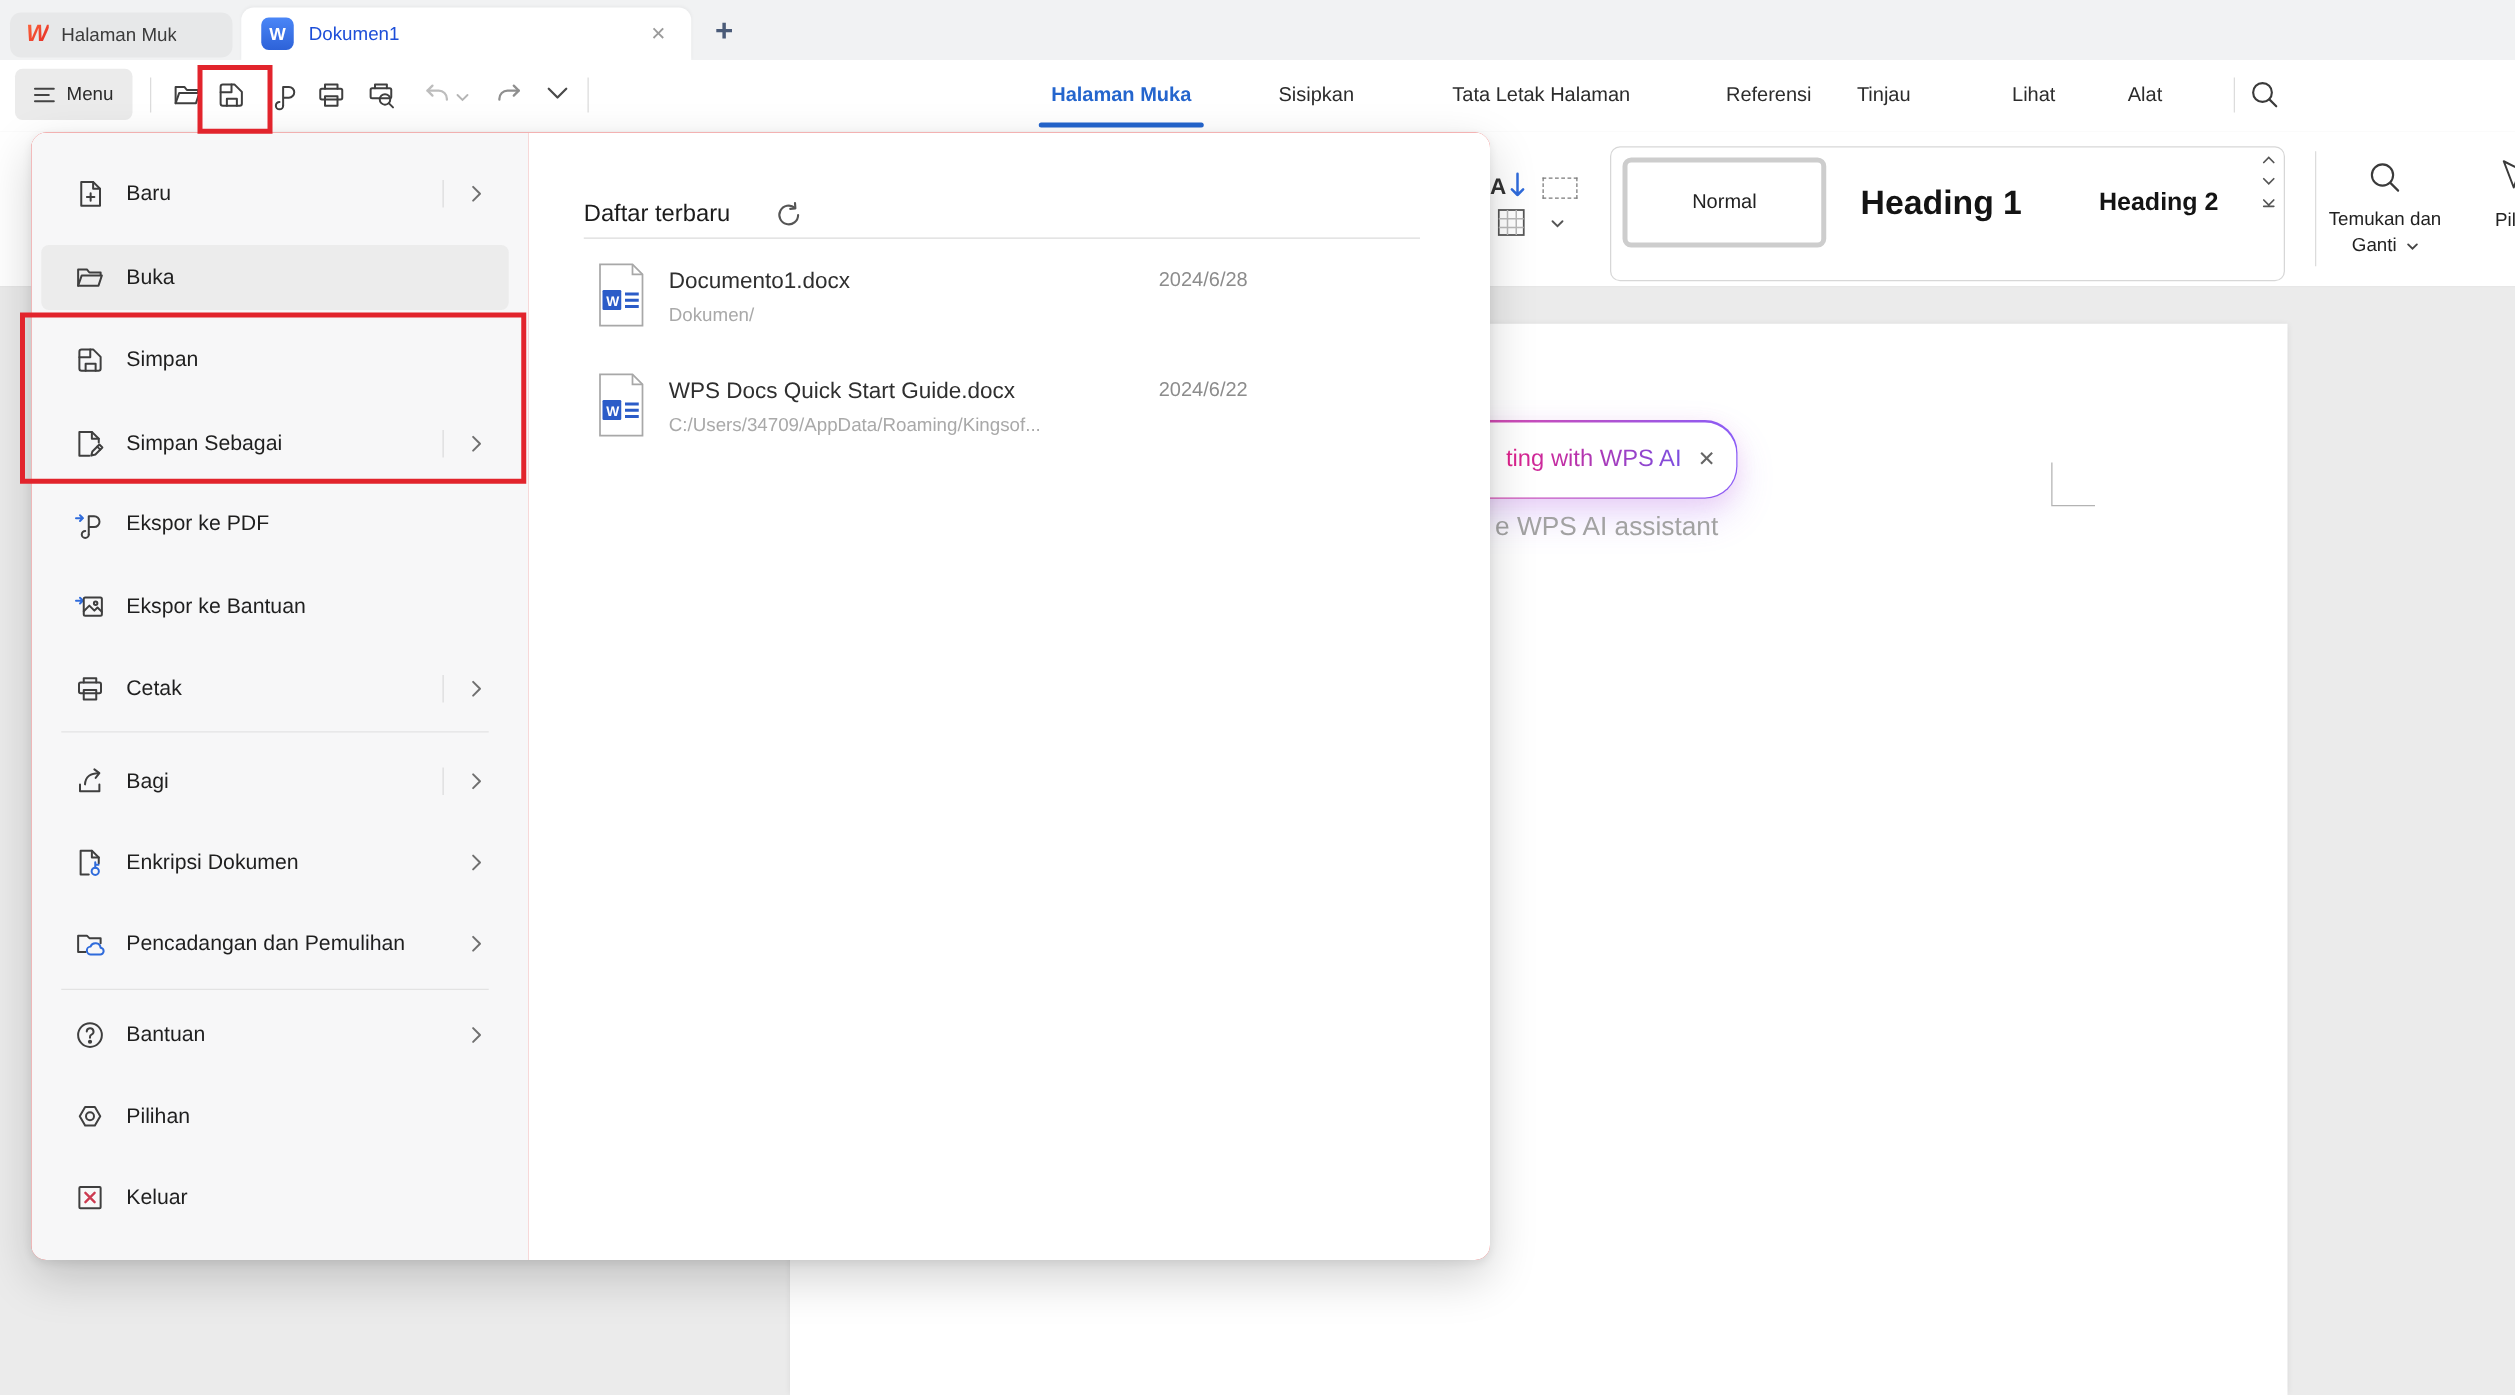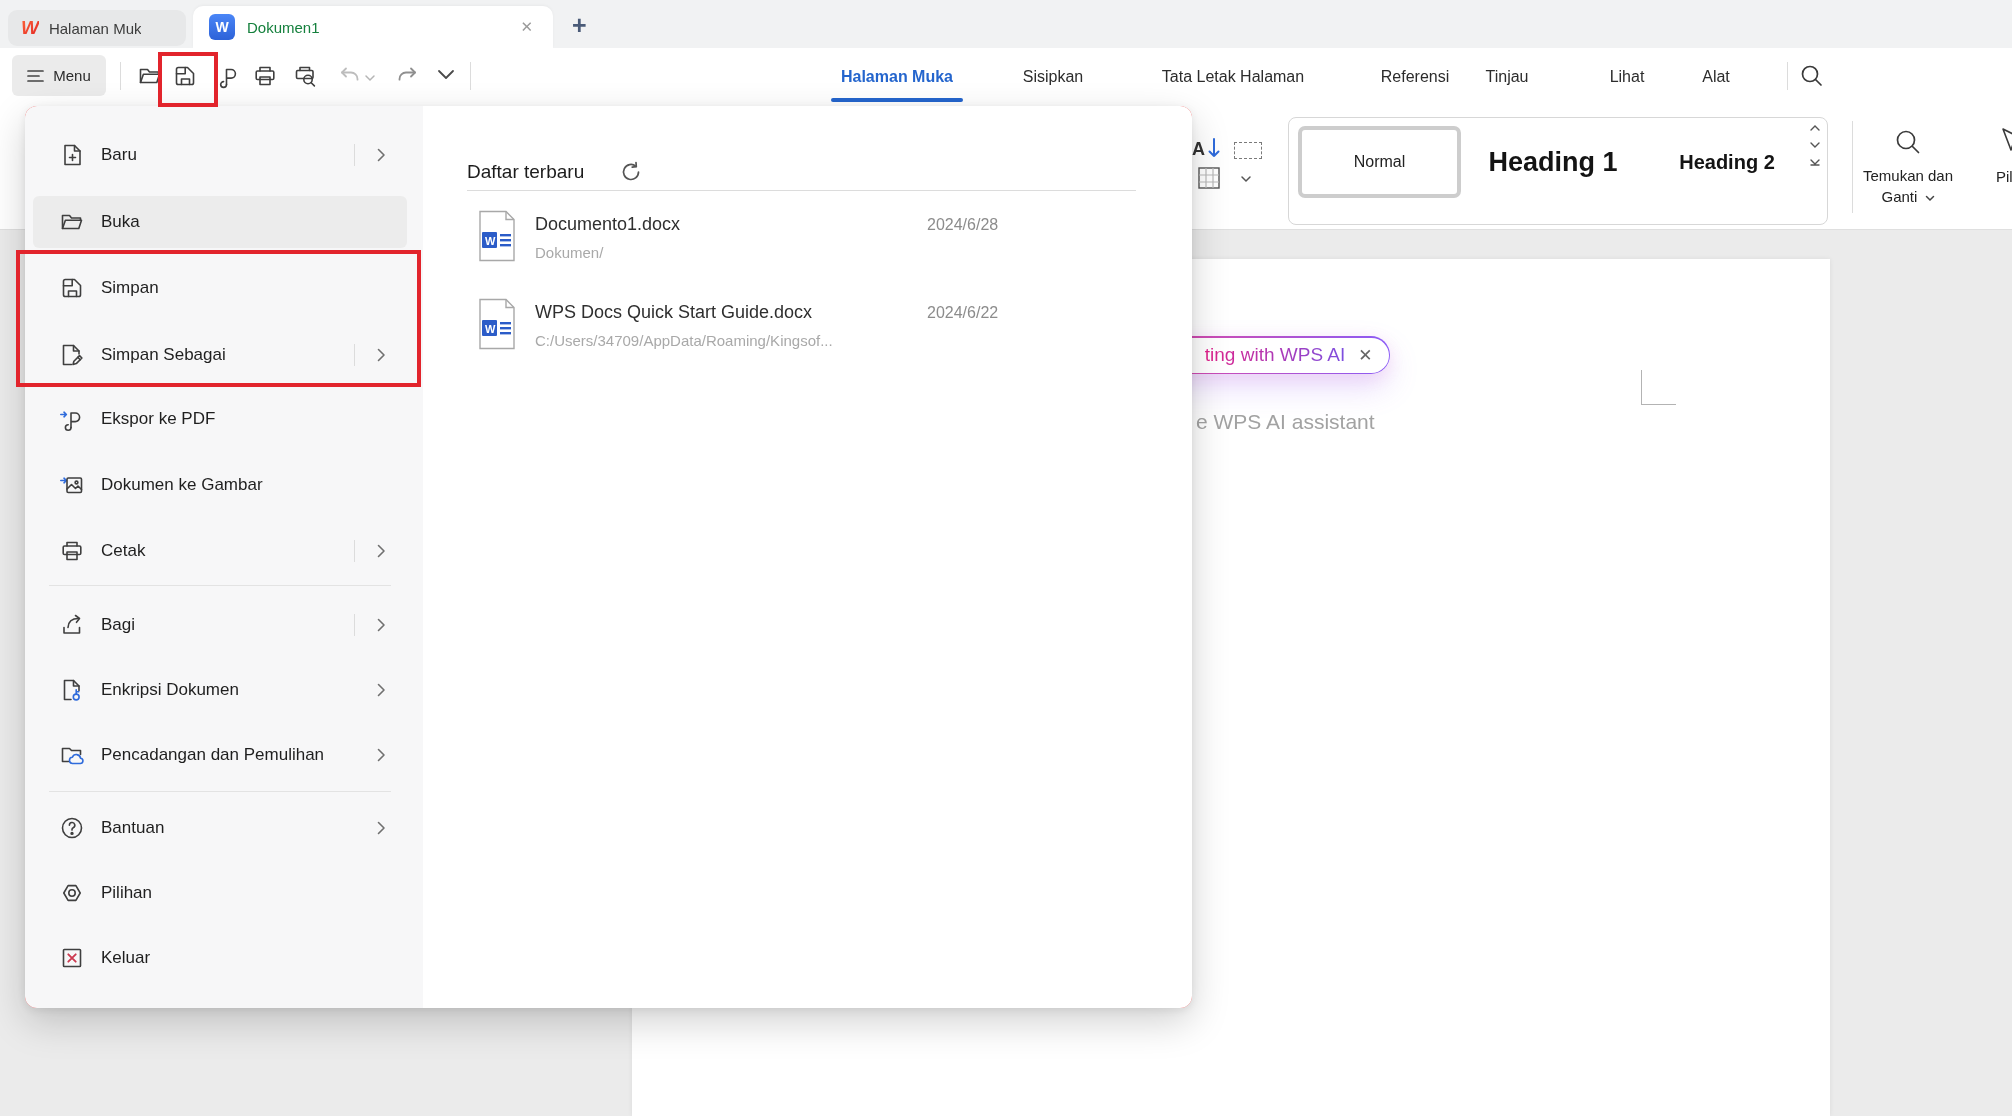--- a/index.html
+++ b/index.html
@@ -18,21 +18,21 @@
   #tabbar{left:0;top:0;width:2012px;height:48px;background:#f1f2f3}
   .home-tab{left:8px;top:10px;width:178px;height:36px;background:#e7e8e9;border-radius:9px;
     display:flex;align-items:center;padding-left:13px;box-sizing:border-box}
   .wps-logo{font-weight:800;font-style:italic;font-size:19px;
     background:linear-gradient(135deg,#ff6a3d,#e02020);-webkit-background-clip:text;background-clip:text;color:transparent;margin-right:10px}
   .home-tab-label{font-size:15px;color:#3c3c3c;white-space:nowrap;width:92px;overflow:hidden}
   .doc-tab{left:193px;top:6px;width:360px;height:42px;background:#fff;border-radius:10px 10px 0 0;
     display:flex;align-items:center;padding-left:16px;box-sizing:border-box;box-shadow:0 -1px 3px rgba(0,0,0,.04)}
   .word-badge{width:26px;height:26px;border-radius:6px;background:linear-gradient(180deg,#4a86f7,#2d62d8);
     color:#fff;font-weight:700;font-size:14px;display:flex;align-items:center;justify-content:center}
-  .doc-tab-label{font-size:15px;color:#15803d;margin-left:12px;flex:1}
+  .doc-tab-label{font-size:15px;color:#1d4ed8;margin-left:12px;flex:1}
   .tab-close{position:absolute;right:20px;color:#9b9b9b;font-size:15px;cursor:default}
   .new-tab{left:572px;top:11px;font-size:25px;font-weight:600;color:#4a5b78}
 
   
   #toolbar{left:0;top:48px;width:2012px;height:57px;background:#fff;z-index:10}
   .menu-btn{left:12px;top:7px;width:94px;height:41px;background:#ebebeb;border-radius:6px;
     display:flex;align-items:center;justify-content:center;gap:9px}
   .menu-btn span{font-size:15px;color:#2b2b2b}
   .vsep{width:1px;height:28px;background:#dcdcdc;top:14px}
   .qico{top:15px}
@@ -50,21 +50,21 @@
   .h2-item{position:absolute;left:368px;top:0;width:140px;height:88px;display:flex;align-items:center;justify-content:center;
     font-size:20px;font-weight:700;color:#141414}
   .gal-arrows{position:absolute;right:6px;top:6px;display:flex;flex-direction:column;gap:9px;align-items:center}
   .fr-block{left:1846px;top:16px;width:124px;text-align:center}
   .fr-block .lbl{font-size:15px;line-height:21px;color:#222}
   .dashed-box{left:1234px;top:37px;width:26px;height:15px;border:1px dashed #7a7a7a}
 
   
   #docarea{left:0;top:230px;width:2012px;height:886px;background:#ebebeb}
   #page{position:absolute;left:632px;top:29px;width:1198px;height:857px;background:#fff;box-shadow:0 0 5px rgba(0,0,0,.07)}
-  .ai-pill{position:absolute;left:466px;top:77px;width:292px;height:38px;border-radius:26px;
+  .ai-pill{position:absolute;left:466px;top:77px;width:292px;height:63px;border-radius:26px;
     background:linear-gradient(90deg,#f2428f,#8b5cf6);padding:1.5px;box-sizing:border-box;
     box-shadow:0 14px 30px rgba(155,95,245,.22),0 4px 16px rgba(230,80,180,.12)}
   .ai-pill-in{background:#fff;border-radius:25px;height:100%;display:flex;align-items:center;justify-content:flex-end;
     padding-right:16px;gap:13px;box-sizing:border-box}
   .ai-pill-text{font-size:19px;background:linear-gradient(90deg,#e0218a,#7c4fe0);
     -webkit-background-clip:text;background-clip:text;color:transparent;white-space:nowrap}
   .ai-pill-close{color:#666;font-size:17px}
   .ai-assist{position:absolute;left:564px;top:151px;font-size:21px;color:#a2a2a2;white-space:nowrap}
   .cm-v{position:absolute;left:1009px;top:111px;width:1px;height:34px;background:#b3b3b3}
   .cm-h{position:absolute;left:1009px;top:145px;width:35px;height:1px;background:#b3b3b3}
@@ -303,21 +303,21 @@
       <span class="mlabel">Ekspor ke PDF</span>
     </div>
 
     <div class="mrow" style="top:353px">
       <svg class="micon ic" viewBox="0 0 26 26">
         <path class="b" d="M1.8 8.5h5.4M5 6.2l2.4 2.3L5 10.8"></path>
         <rect x="8" y="6" width="14.5" height="14.5" rx="1.2"></rect>
           <path d="M8 17l4.5-4.5 4 4 2.5-2.5 3.5 3.5"></path>
           <circle cx="17.5" cy="10.5" r="1.4"></circle>
       </svg>
-      <span class="mlabel">Dokumen ke Gambar</span>
+      <span class="mlabel">Ekspor ke Bantuan</span>
     </div>
 
     <div class="mrow" style="top:419px">
       <svg class="micon ic" viewBox="0 0 26 26">
         <path d="M8 8V4.5h10V8"></path>
           <rect x="4.2" y="8" width="17.6" height="8.5" rx="1.3"></rect>
           <path d="M8 14h10v7.5H8z" fill="#f7f7f8"></path>
       </svg>
       <span class="mlabel">Cetak</span>
       <span class="msep"></span>

